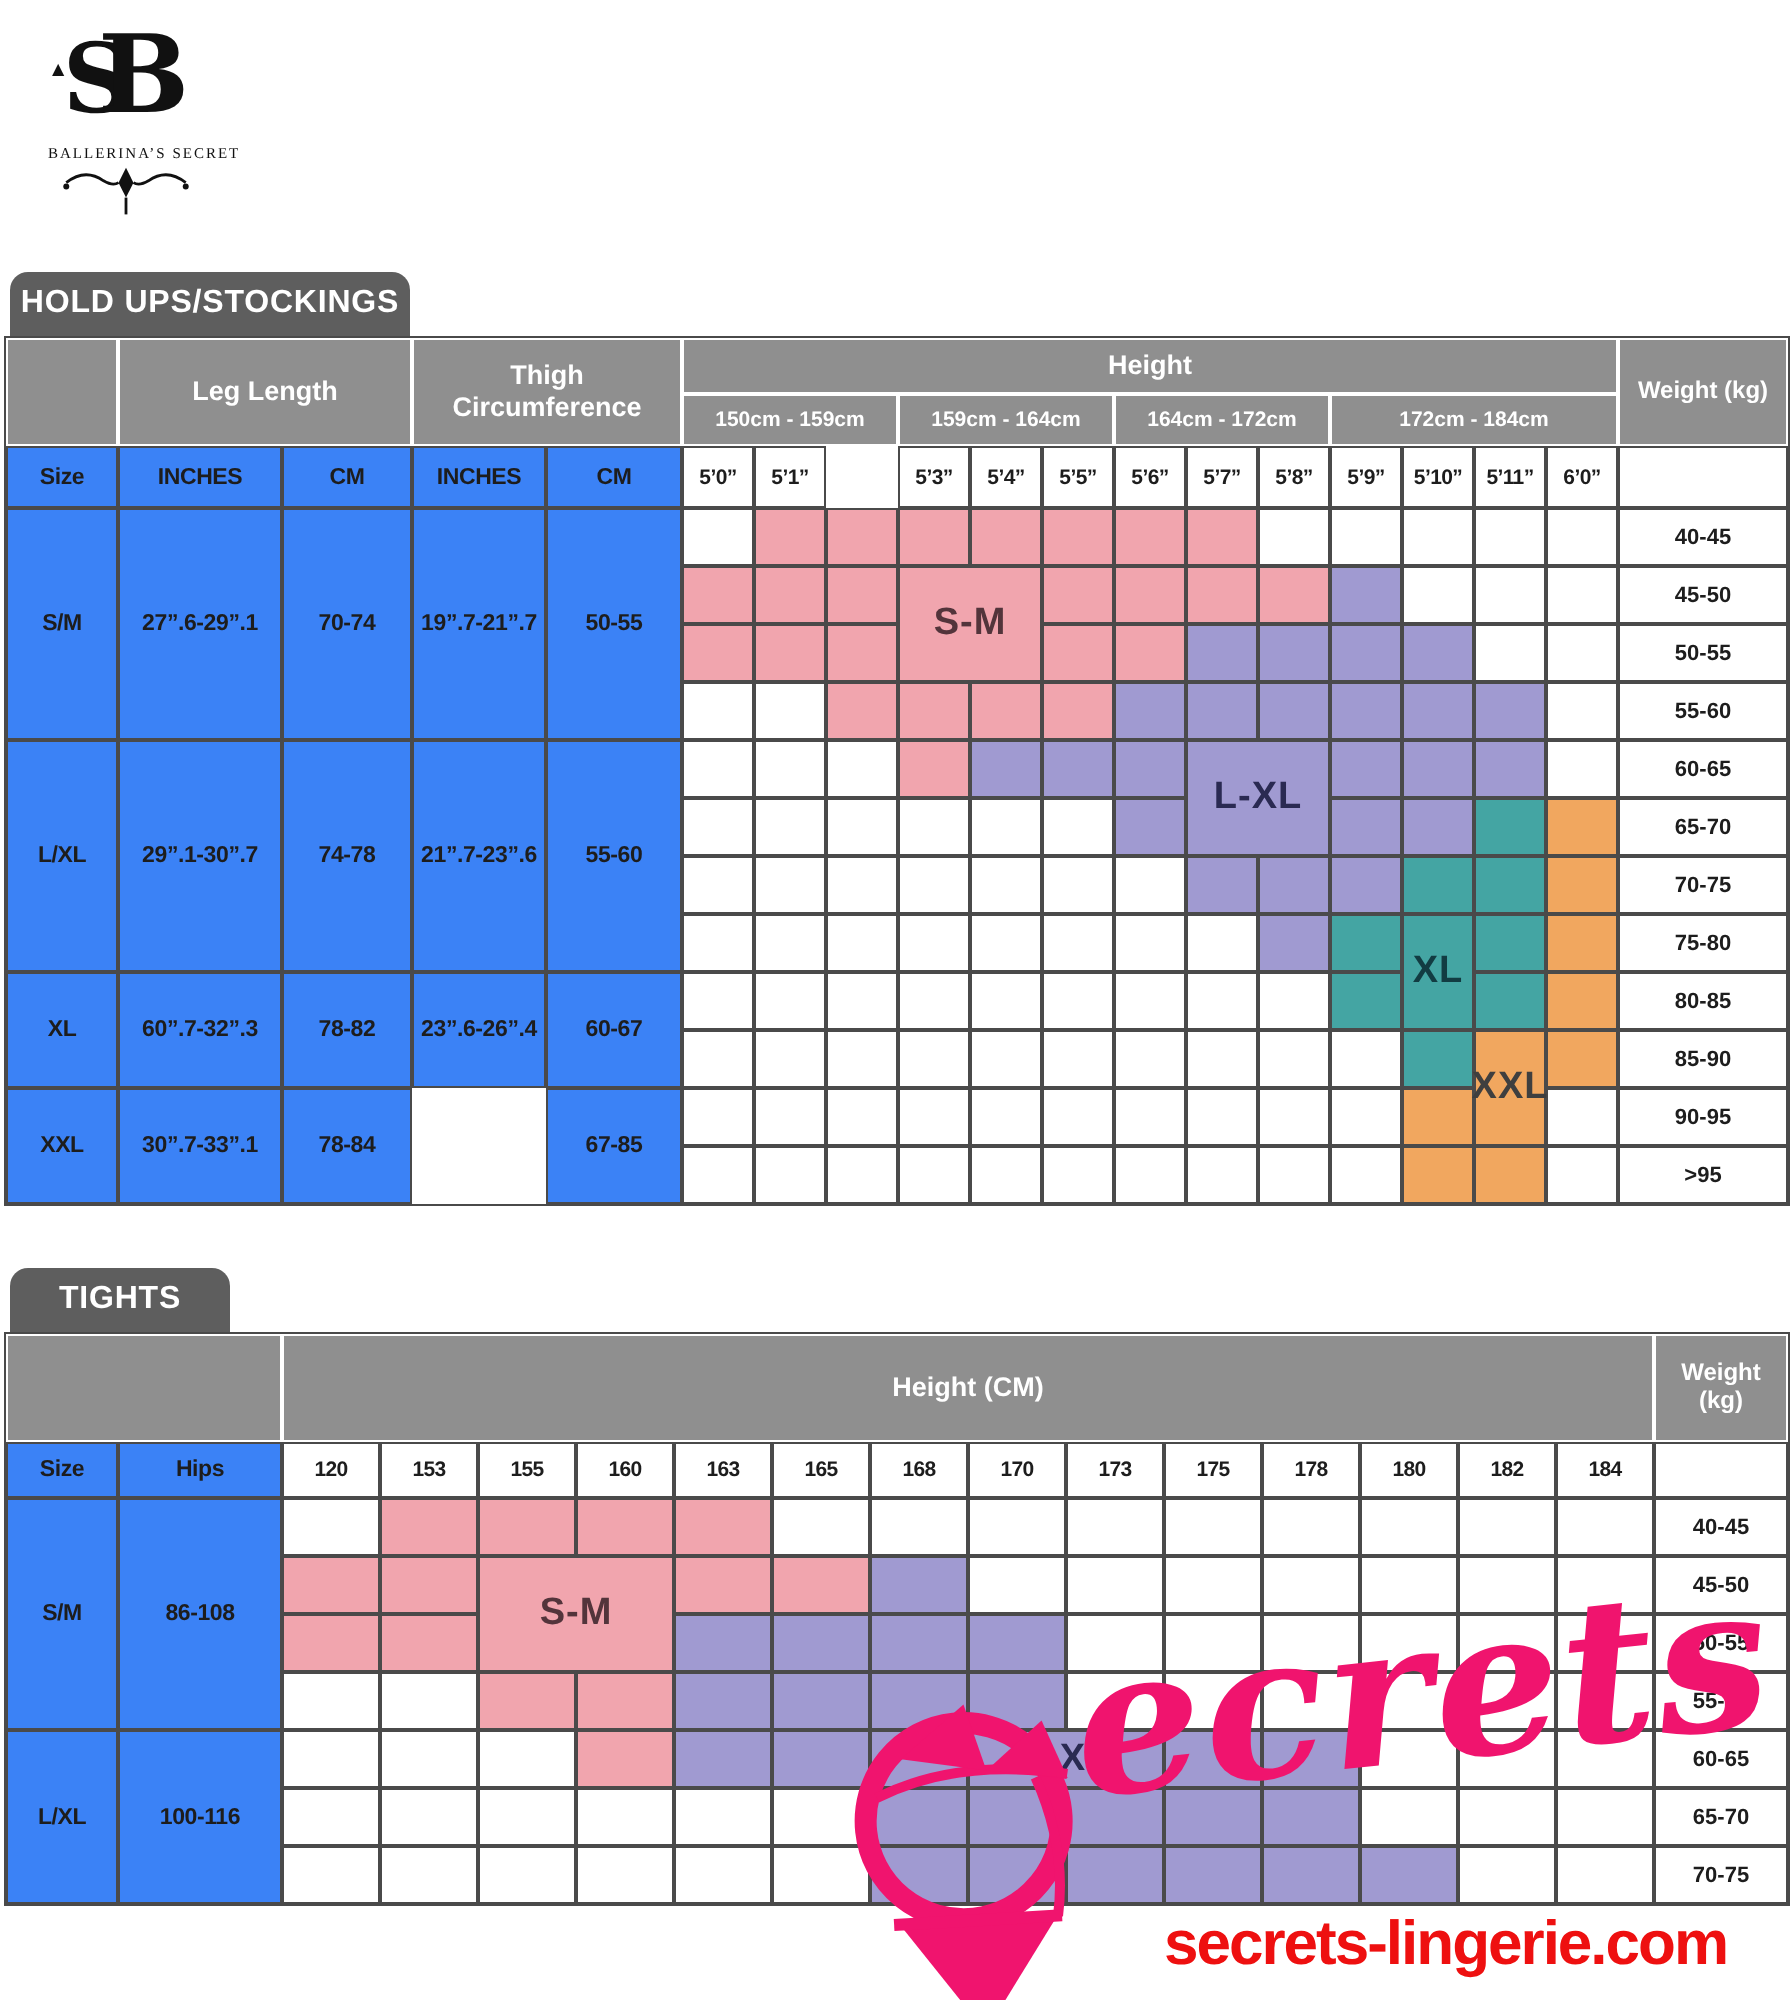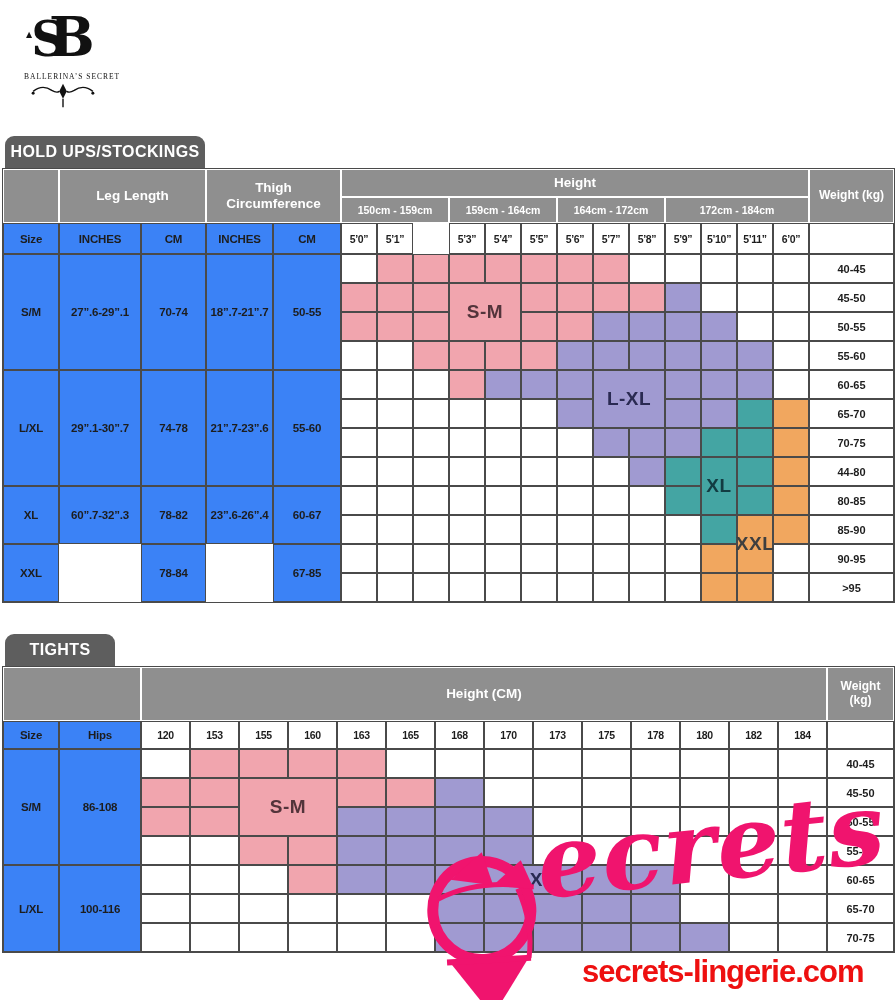--- a/index.html
+++ b/index.html
@@ -102,33 +102,34 @@
       <div class="tick" style="grid-area: 3 / 13 / span 1 / span 1;">5’7”</div>
       <div class="tick" style="grid-area: 3 / 14 / span 1 / span 1;">5’8”</div>
       <div class="tick" style="grid-area: 3 / 15 / span 1 / span 1;">5’9”</div>
       <div class="tick" style="grid-area: 3 / 16 / span 1 / span 1;">5’10”</div>
       <div class="tick" style="grid-area: 3 / 17 / span 1 / span 1;">5’11”</div>
       <div class="tick" style="grid-area: 3 / 18 / span 1 / span 1;">6’0”</div>
       <div class="tick" style="grid-area: 3 / 19 / span 1 / span 1;"></div>
       <div class="lite" style="grid-area: 4 / 1 / span 4 / span 1;">S/M</div>
       <div class="lite" style="grid-area: 4 / 2 / span 4 / span 1;">27”.6-29”.1</div>
       <div class="lite" style="grid-area: 4 / 3 / span 4 / span 1;">70-74</div>
-      <div class="lite" style="grid-area: 4 / 4 / span 4 / span 1;">18”.7-21”.7</div>
+      <div class="lite" style="grid-area: 4 / 4 / span 4 / span 1;">19”.7-21”.7</div>
       <div class="lite" style="grid-area: 4 / 5 / span 4 / span 1;">50-55</div>
       <div class="lite" style="grid-area: 8 / 1 / span 4 / span 1;">L/XL</div>
       <div class="lite" style="grid-area: 8 / 2 / span 4 / span 1;">29”.1-30”.7</div>
       <div class="lite" style="grid-area: 8 / 3 / span 4 / span 1;">74-78</div>
       <div class="lite" style="grid-area: 8 / 4 / span 4 / span 1;">21”.7-23”.6</div>
       <div class="lite" style="grid-area: 8 / 5 / span 4 / span 1;">55-60</div>
       <div class="lite" style="grid-area: 12 / 1 / span 2 / span 1;">XL</div>
       <div class="lite" style="grid-area: 12 / 2 / span 2 / span 1;">60”.7-32”.3</div>
       <div class="lite" style="grid-area: 12 / 3 / span 2 / span 1;">78-82</div>
       <div class="lite" style="grid-area: 12 / 4 / span 2 / span 1;">23”.6-26”.4</div>
       <div class="lite" style="grid-area: 12 / 5 / span 2 / span 1;">60-67</div>
       <div class="lite" style="grid-area: 14 / 1 / span 2 / span 1;">XXL</div>
+      <div class="lite" style="grid-area: 14 / 2 / span 2 / span 1;">30”.7-33”.1</div>
       <div class="lite" style="grid-area: 14 / 3 / span 2 / span 1;">78-84</div>
       <div class="lite" style="grid-area: 14 / 5 / span 2 / span 1;">67-85</div>
       <div class="gcell" style="grid-area: 4 / 6 / span 1 / span 1;"></div>
       <div class="gcell" style="grid-area: 4 / 7 / span 1 / span 1; background: rgb(241, 165, 174);"></div>
       <div class="gcell" style="grid-area: 4 / 8 / span 1 / span 1; background: rgb(241, 165, 174);"></div>
       <div class="gcell" style="grid-area: 4 / 9 / span 1 / span 1; background: rgb(241, 165, 174);"></div>
       <div class="gcell" style="grid-area: 4 / 10 / span 1 / span 1; background: rgb(241, 165, 174);"></div>
       <div class="gcell" style="grid-area: 4 / 11 / span 1 / span 1; background: rgb(241, 165, 174);"></div>
       <div class="gcell" style="grid-area: 4 / 12 / span 1 / span 1; background: rgb(241, 165, 174);"></div>
       <div class="gcell" style="grid-area: 4 / 13 / span 1 / span 1; background: rgb(241, 165, 174);"></div>
@@ -280,21 +281,21 @@
       <div class="gcell" style="grid-area: 15 / 16 / span 1 / span 1; background: rgb(241, 167, 95);"></div>
       <div class="gcell" style="grid-area: 15 / 17 / span 1 / span 1; background: rgb(241, 167, 95);"></div>
       <div class="gcell" style="grid-area: 15 / 18 / span 1 / span 1;"></div>
       <div class="wcell" style="grid-area: 4 / 19 / span 1 / span 1;">40-45</div>
       <div class="wcell" style="grid-area: 5 / 19 / span 1 / span 1;">45-50</div>
       <div class="wcell" style="grid-area: 6 / 19 / span 1 / span 1;">50-55</div>
       <div class="wcell" style="grid-area: 7 / 19 / span 1 / span 1;">55-60</div>
       <div class="wcell" style="grid-area: 8 / 19 / span 1 / span 1;">60-65</div>
       <div class="wcell" style="grid-area: 9 / 19 / span 1 / span 1;">65-70</div>
       <div class="wcell" style="grid-area: 10 / 19 / span 1 / span 1;">70-75</div>
-      <div class="wcell" style="grid-area: 11 / 19 / span 1 / span 1;">44-80</div>
+      <div class="wcell" style="grid-area: 11 / 19 / span 1 / span 1;">75-80</div>
       <div class="wcell" style="grid-area: 12 / 19 / span 1 / span 1;">80-85</div>
       <div class="wcell" style="grid-area: 13 / 19 / span 1 / span 1;">85-90</div>
       <div class="wcell" style="grid-area: 14 / 19 / span 1 / span 1;">90-95</div>
       <div class="wcell" style="grid-area: 15 / 19 / span 1 / span 1;">&gt;95</div>
       <div class="rlabel lbl-P" style="grid-area: 5 / 9 / span 2 / span 2; background: rgb(241, 165, 174);">S-M</div>
       <div class="rlabel lbl-U" style="grid-area: 8 / 13 / span 2 / span 2; background: rgb(160, 154, 209);">L-XL</div>
       <div class="rlabel lbl-T" style="grid-area: 11 / 16 / span 2 / span 1; background: rgb(68, 165, 163);">XL</div>
       <div class="rlabel lbl-O" style="grid-area: 13 / 17 / span 2 / span 1; background: rgb(241, 167, 95);">XXL</div>
     </div>
   <div class="tbl tbl-tights" id="tbl-tights" style="grid-template-columns: 56px 82px repeat(14, 49px) 67px; grid-template-rows: 54px 28px repeat(7, 29px);">

